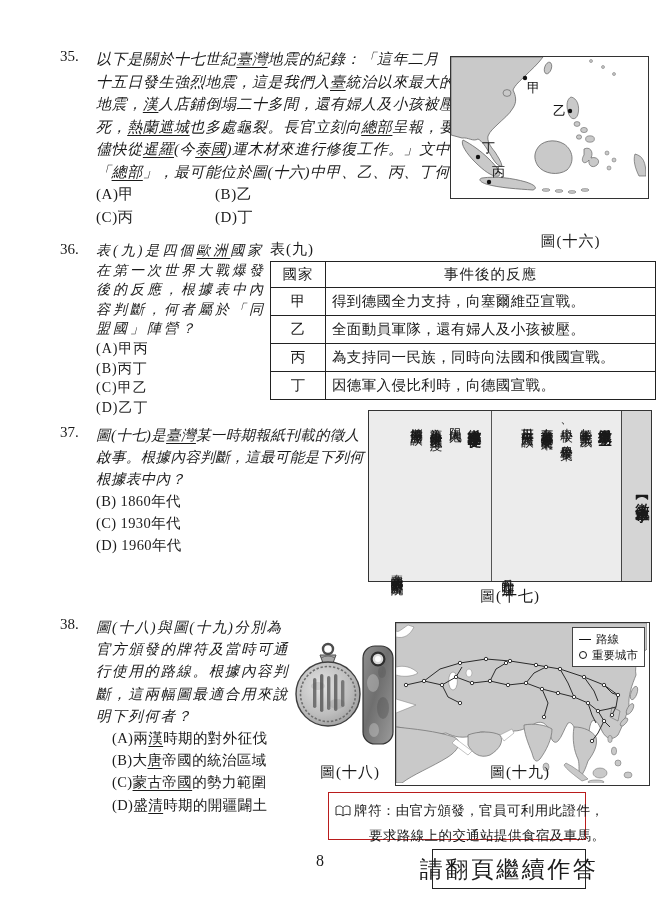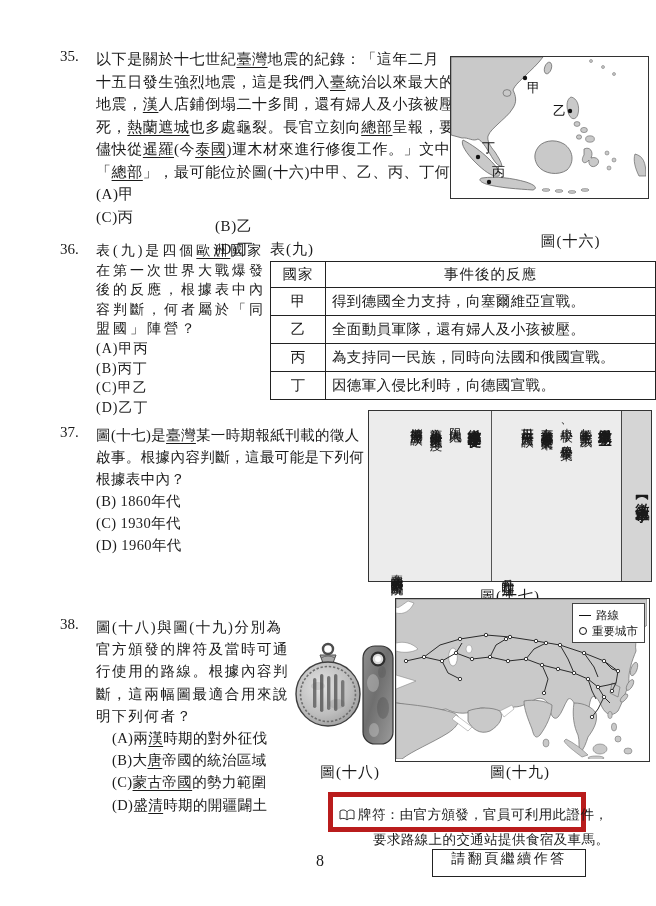--- a/index.html
+++ b/index.html
@@ -5,28 +5,28 @@
   html,body{margin:0;padding:0;}
   body{
     width:656px;height:906px;position:relative;background:#ffffff;
     font-family:"Liberation Serif","DejaVu Serif",serif;color:#1a1a1a;
     overflow:hidden;
   }
   .abs{position:absolute;}
   .q{position:absolute;}
   .qgrid{display:grid;grid-template-columns:36px 1fr;}
   .qnum{font-size:15px;}
-  .line{white-space:nowrap;}
+  .line{white-space:nowrap;font-style:italic;}
   .u{text-decoration:underline;text-underline-offset:3px;}
   .opt{white-space:nowrap;}
 
   
   #q35 .line,#q35 .opt{font-size:15px;line-height:22.5px;letter-spacing:0.6px;}
   #q35 .optrow{position:relative;height:22.5px;}
-  #q35 .optB{position:absolute;left:119px;top:0;margin-top:32px;}
+  #q35 .optB{position:absolute;left:119px;top:0;}
 
   
   #q36 .line,#q36 .opt{font-size:14px;line-height:19.6px;letter-spacing:3px;}
   #q36 .opt{letter-spacing:1px;}
 
   
   #q37 .line,#q37 .opt{font-size:14.5px;line-height:22px;letter-spacing:0.4px;}
 
   
   #q38 .line,#q38 .opt{font-size:14.5px;line-height:22.2px;letter-spacing:1.6px;}
@@ -58,40 +58,40 @@
   .ad .vline{font-size:12.5px;letter-spacing:1px;margin:0 2.5px;line-height:17px;}
   .ad .vtitle{font-weight:bold;font-size:13.5px;}
   .ad .vend{text-align:end;}
   #fig17-cap{left:368px;top:587px;width:284px;}
 
   
   #fig18-art{left:294px;top:638px;}
   #fig18-cap{left:300px;top:763px;width:100px;}
 
   
-  #fig19-box{left:395px;top:598px;width:253px;height:162px;border:1px solid #333;background:#fff;}
+  #fig19-box{left:395px;top:622px;width:253px;height:162px;border:1px solid #333;background:#fff;}
   #fig19-cap{left:440px;top:763px;width:160px;}
   #legend{position:absolute;right:4px;top:4px;background:#fff;border:1px solid #444;
     padding:3px 6px;font-size:11.5px;line-height:16px;}
   .legrow{display:flex;align-items:center;gap:5px;white-space:nowrap;}
   .sym-line{display:inline-block;width:12px;height:0;border-top:1.6px solid #111;}
   .sym-circle{display:inline-block;width:6px;height:6px;border:1.2px solid #111;border-radius:50%;background:#fff;}
 
   
-  #notebox{left:328px;top:792px;width:258px;height:40px;border:5px solid #b91c1c;
+  #notebox{left:328px;top:792px;width:258px;height:48px;border:1px solid #b91c1c;
     box-sizing:border-box;padding:6px 4px 0 6px;}
   #notebox .nline{font-size:13.5px;line-height:23px;letter-spacing:0.4px;white-space:nowrap;}
   #notebox .nline2{padding-left:34px;}
   #book-icon{display:inline-block;vertical-align:-2px;margin-right:3px;}
 
   
   #pagenum{left:316px;top:852px;font-size:16px;}
-  #nextbox{left:432px;top:849px;width:154px;height:28px;border:1.5px solid #222;
-    box-sizing:border-box;display:flex;justify-content:center;
-    font-size:14px;letter-spacing:2.5px;white-space:nowrap;}
+  #nextbox{left:432px;top:849px;width:154px;height:40px;border:1.5px solid #222;
+    box-sizing:border-box;display:flex;align-items:center;justify-content:center;
+    font-size:23px;letter-spacing:2.5px;white-space:nowrap;}
 </style>
 </head>
 <body>
 
 <div class="q qgrid" id="q35" style="left:60px;top:48px;width:400px">
   <div class="qnum">35.</div>
   <div>
     <div class="line"><span>以下是關於十七世紀</span><span class="u">臺灣</span><span>地震的紀錄：「這年二月</span></div>
     <div class="line"><span>十五日發生強烈地震，這是我們入</span><span class="u">臺</span><span>統治以來最大的</span></div>
     <div class="line"><span>地震，</span><span class="u">漢</span><span>人店鋪倒塌二十多間，還有婦人及小孩被壓</span></div>

